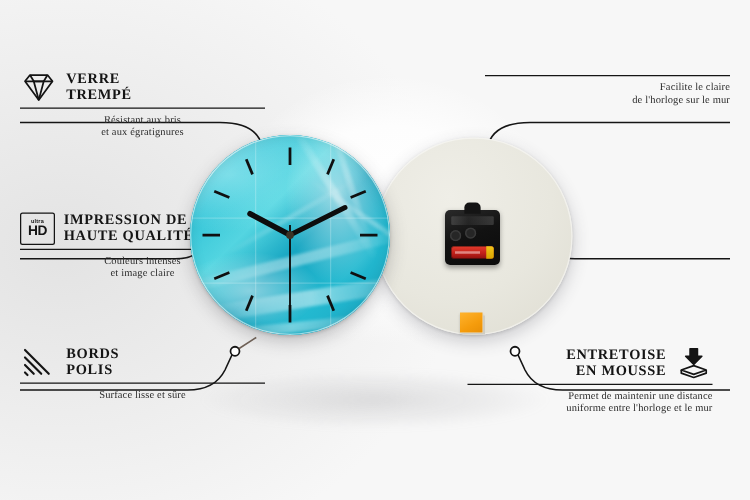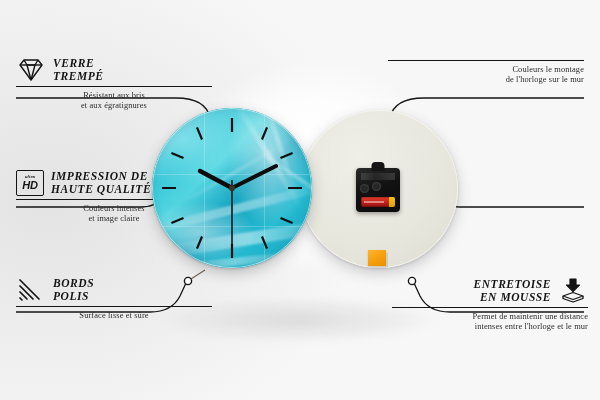--- a/index.html
+++ b/index.html
@@ -21,21 +21,21 @@
     position:absolute;left:120px;top:290px;width:360px;height:60px;
     background:radial-gradient(ellipse 50% 50% at 50% 50%, rgba(120,120,125,0.20) 0%, rgba(140,140,145,0.08) 55%, rgba(255,255,255,0) 78%);
     filter:blur(3px);pointer-events:none;
   }
 
   
   .lines{position:absolute;left:0;top:0;width:600px;height:400px;pointer-events:none;}
 
   
   .feat{position:absolute;width:205px;}
-  .feat .head{display:flex;align-items:center;gap:7px;font-style:italic;}
+  .feat .head{display:flex;align-items:center;gap:7px;}
   .feat.left .head{justify-content:flex-start;}
   .feat.right .head{justify-content:flex-end;}
   .feat .title{
     font-family:"Liberation Serif",serif;
     font-weight:700;font-size:11.5px;line-height:12.6px;
     letter-spacing:.55px;color:#141414;text-transform:uppercase;
     white-space:pre-line;
   }
   .feat.left .title{text-align:left;}
   .feat.right .title{text-align:right;}
@@ -48,21 +48,21 @@
   .feat.left .desc{text-align:center;}
   .feat.right .desc{text-align:right;}
   .ico{flex:0 0 auto;display:block;}
 
   
   #feat-verre      {left:16px;  top:57px;  width:196px;}
   #feat-impression {left:16px;  top:170px; width:196px;}
   #feat-bords      {left:16px;  top:277px; width:196px;}
   #feat-poignee    {left:388px; top:57px;  width:196px;}
   #feat-mecanisme  {left:388px; top:170px; width:196px;}
-  #feat-entretoise {left:392px; top:277px; width:196px;}
+  #feat-entretoise {left:374px; top:277px; width:196px;}
 
   
   .hdbox{
     width:26px;height:24px;border:1.4px solid #141414;border-radius:2px;
     display:flex;flex-direction:column;align-items:center;justify-content:center;
     line-height:1;
   }
   .hdbox .u{font-family:"Liberation Sans",sans-serif;font-size:4.4px;font-weight:700;letter-spacing:.2px;color:#141414;}
   .hdbox .h{font-family:"Liberation Sans",sans-serif;font-size:11px;font-weight:700;letter-spacing:-.3px;color:#141414;margin-top:.5px;}
 
@@ -266,37 +266,37 @@
       <div class="title">IMPRESSION DE
 HAUTE QUALITÉ</div>
     </div>
     <div class="rule"></div>
     <div class="desc">Couleurs intenses
 et image claire</div>
   </div>
 
   <div class="feat right" id="feat-poignee">
     <div class="rule"></div>
-    <div class="desc">Couleurs le montage
+    <div class="desc">Facilite le claire
 de l'horloge sur le mur</div>
   </div>
 
 
   <div class="feat right" id="feat-entretoise">
     <div class="head">
       <div class="title">ENTRETOISE
 EN MOUSSE</div>
       <svg class="ico" width="30" height="27" viewBox="0 0 30 27">
         <g fill="#141414" stroke="#141414" stroke-width="1.2" stroke-linejoin="round">
           <path d="M12,2 h6 v6 h3.5 L15,14.5 L8.5,8 H12 Z"></path>
         </g>
         <g fill="none" stroke="#141414" stroke-width="1.3" stroke-linejoin="round">
           <path d="M15,15.5 L25,19 L15,22.5 L5,19 Z"></path>
           <path d="M5,19 v2.5 L15,25 L25,21.5 V19"></path>
         </g>
       </svg>
     </div>
     <div class="rule"></div>
     <div class="desc">Permet de maintenir une distance
-intenses entre l'horloge et le mur</div>
+uniforme entre l'horloge et le mur</div>
   </div>
 
 </div>
 
 </body></html>

